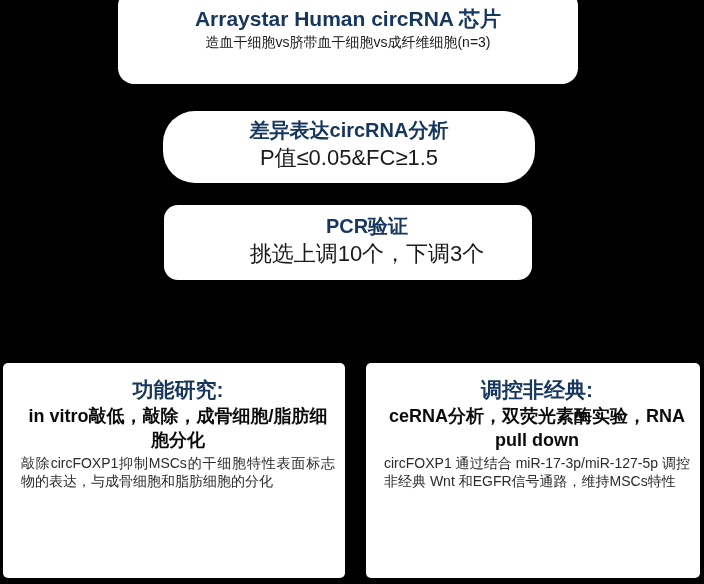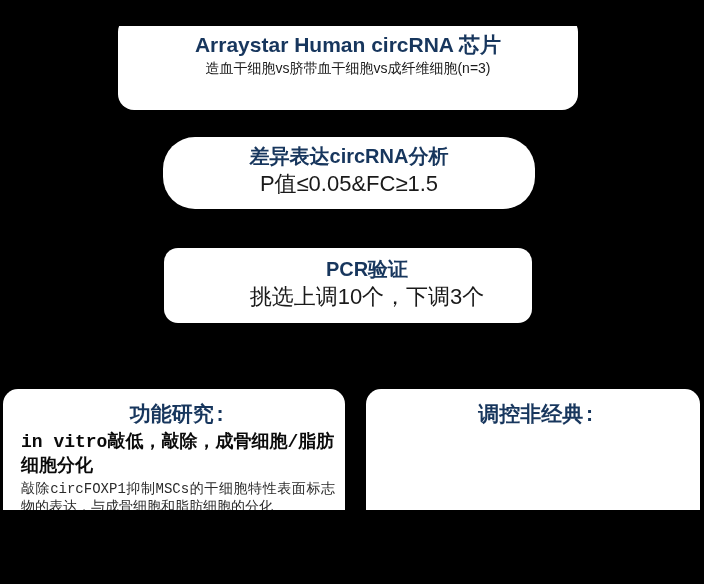--- a/index.html
+++ b/index.html
@@ -3,25 +3,24 @@
 <meta charset="utf-8">
 <style>
   html, body {
     margin: 0;
     padding: 0;
     background: #000000;
   }
   #canvas {
     position: relative;
     width: 704px;
-    height: 484px;
+    height: 584px;
     background: #000000;
     overflow: hidden;
     font-family: "Liberation Sans", "DejaVu Sans", sans-serif;
-    margin-top: 26px;
   }
   .card {
     position: absolute;
     background: #ffffff;
     box-sizing: border-box;
     overflow: hidden;
   }
   
   .flow-card {
     border-radius: 14px;
@@ -38,38 +37,37 @@
   .flow-sub {
     color: #1a1a1a;
     font-size: 22px;
     font-weight: normal;
     line-height: 1.3;
     white-space: nowrap;
     margin-top: 1px;
   }
   
   .detail-card {
-    border-radius: 15px;
+    border-radius: 5px;
     padding: 14px 10px 14px 18px;
-    font-family: Liberation Mono, monospace;
   }
   .detail-title {
     color: #17365D;
     font-weight: bold;
     font-size: 21px;
     text-align: center;
     line-height: 1.25;
     margin-bottom: 2px;
   }
   .detail-bold {
     color: #0b0b0b;
     font-weight: bold;
     font-size: 18px;
     line-height: 1.32;
-    text-align: left;
+    text-align: center;
   }
   .detail-body {
     color: #2b2b2b;
     font-weight: normal;
     font-size: 14px;
     line-height: 1.33;
     text-align: justify;
     text-align-last: left;
     margin-top: 1px;
   }
@@ -87,21 +85,21 @@
   #card-diff {
     left: 163px;
     top: 111px;
     width: 372px;
     height: 72px;
     padding-top: 7px;
     border-radius: 32px;
   }
   #card-pcr {
     left: 164px;
-    top: 222px;
+    top: 205px;
     width: 368px;
     height: 75px;
     padding-top: 9px;
     padding-left: 48px;
   }
   #card-function {
     left: 3px;
     top: 363px;
     width: 342px;
     height: 215px;
@@ -134,15 +132,17 @@
   </div>
 
   <div class="card detail-card" id="card-function">
     <div class="detail-title">功能研究:</div>
     <div class="detail-bold">in  vitro敲低，敲除，成骨细胞/脂肪细胞分化</div>
     <div class="detail-body">敲除circFOXP1抑制MSCs的干细胞特性表面标志物的表达，与成骨细胞和脂肪细胞的分化</div>
   </div>
 
   <div class="card detail-card" id="card-mechanism">
     <div class="detail-title">调控非经典:</div>
+    <div class="detail-bold">ceRNA分析，双荧光素酶实验，RNA pull down</div>
+    <div class="detail-body">circFOXP1 通过结合 miR-17-3p/miR-127-5p 调控非经典 Wnt 和EGFR信号通路，维持MSCs特性</div>
   </div>
 
 </div>
 
 </body></html>

